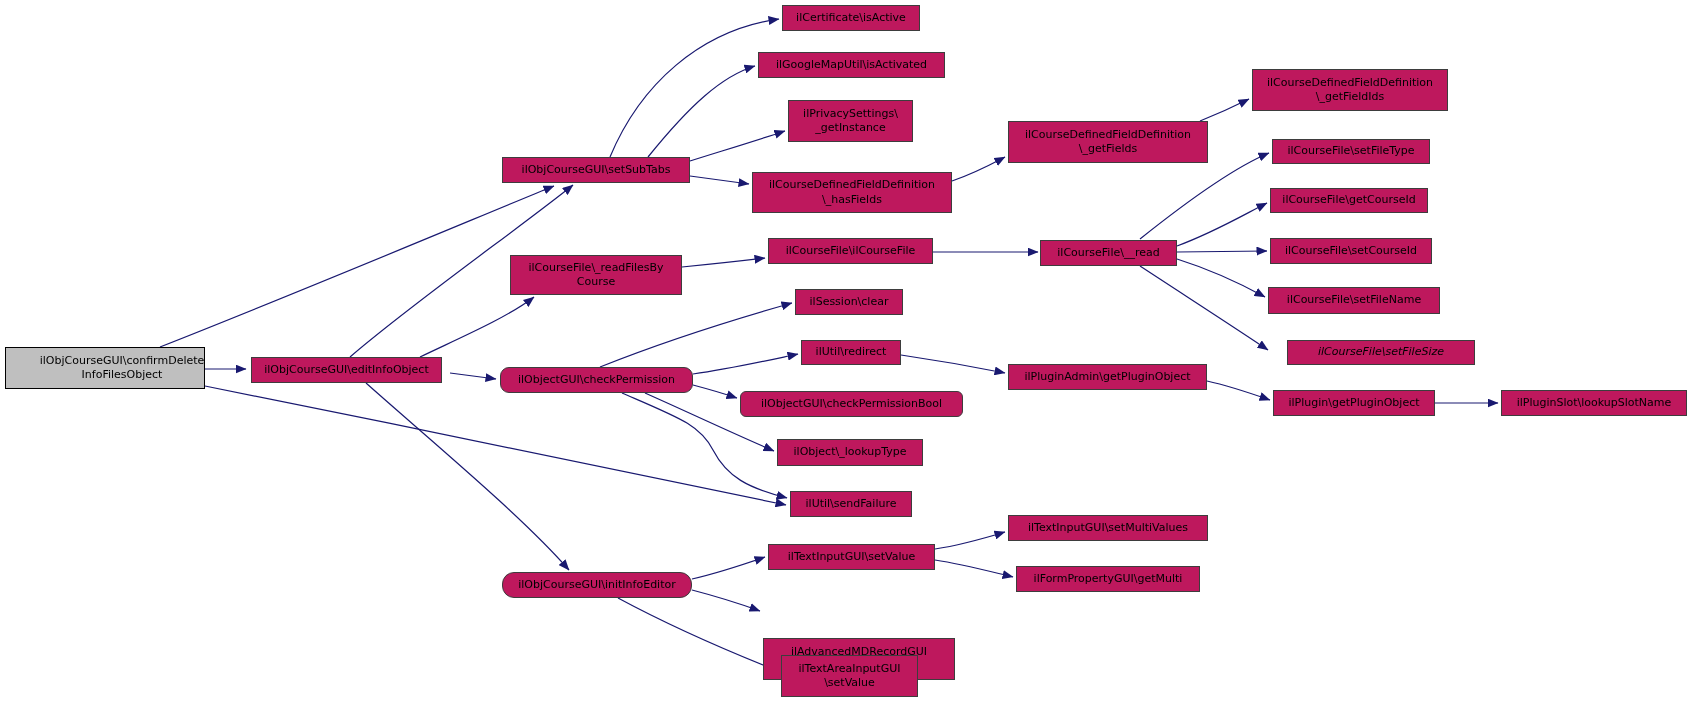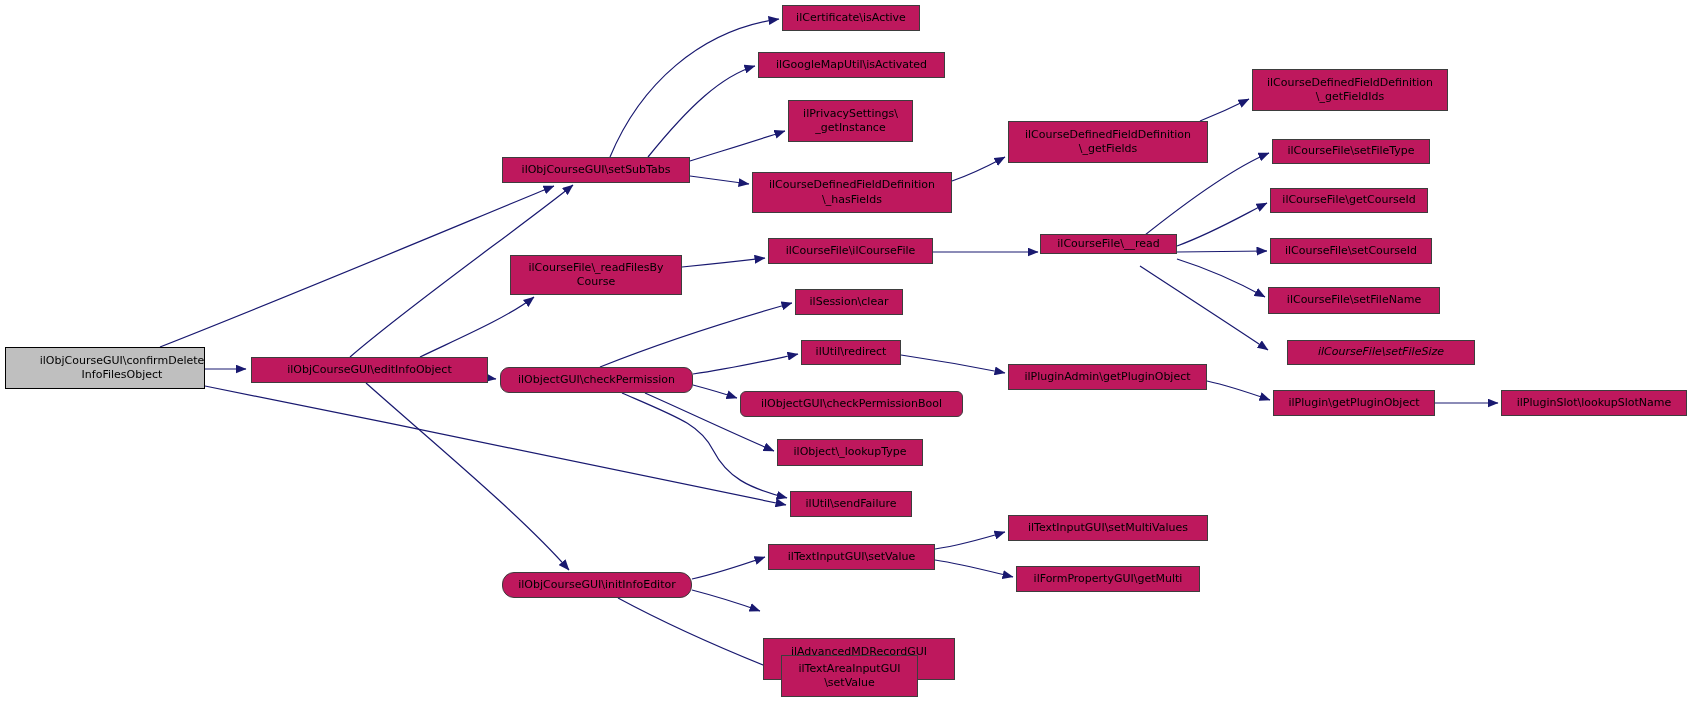--- a/index.html
+++ b/index.html
@@ -82,38 +82,38 @@
     <path class="edge" marker-end="url(#arrow)" d="M 1435 403 L 1498 403"></path>
     <path class="edge" marker-end="url(#arrow)" d="M 692 579 C 718 573, 742 565, 765 557"></path>
     <path class="edge" marker-end="url(#arrow)" d="M 692 590 C 715 596, 738 603, 760 611"></path>
     <path class="edge" marker-end="url(#arrow)" d="M 618 598 C 670 626, 725 650, 778 671"></path>
     <path class="edge" marker-end="url(#arrow)" d="M 935 549 C 962 545, 982 539, 1005 532"></path>
     <path class="edge" marker-end="url(#arrow)" d="M 935 560 C 962 564, 988 571, 1013 577"></path>
   </svg>
 
   <div class="node highlight" style="left:5px;top:347px;width:200px;height:42px;padding-left:34px;">ilObjCourseGUI\confirmDelete
 InfoFilesObject</div>
-  <div class="node" style="left:251px;top:357px;width:237px;height:26px;">ilObjCourseGUI\editInfoObject</div>
+  <div class="node" style="left:251px;top:357px;width:191px;height:26px;">ilObjCourseGUI\editInfoObject</div>
   <div class="node" style="left:502px;top:157px;width:188px;height:26px;">ilObjCourseGUI\setSubTabs</div>
   <div class="node" style="left:510px;top:255px;width:172px;height:40px;">ilCourseFile\_readFilesBy
 Course</div>
   <div class="node" style="left:500px;top:367px;width:193px;height:26px;border-radius:9px;">ilObjectGUI\checkPermission</div>
   <div class="node" style="left:502px;top:572px;width:190px;height:26px;border-radius:12px;">ilObjCourseGUI\initInfoEditor</div>
   <div class="node" style="left:782px;top:5px;width:138px;height:26px;">ilCertificate\isActive</div>
   <div class="node" style="left:758px;top:52px;width:187px;height:26px;">ilGoogleMapUtil\isActivated</div>
   <div class="node" style="left:788px;top:100px;width:125px;height:42px;">ilPrivacySettings\
 _getInstance</div>
   <div class="node" style="left:752px;top:172px;width:200px;height:41px;">ilCourseDefinedFieldDefinition
 \_hasFields</div>
   <div class="node" style="left:1008px;top:121px;width:200px;height:42px;">ilCourseDefinedFieldDefinition
 \_getFields</div>
   <div class="node" style="left:1252px;top:69px;width:196px;height:42px;">ilCourseDefinedFieldDefinition
 \_getFieldIds</div>
   <div class="node" style="left:768px;top:238px;width:165px;height:26px;">ilCourseFile\ilCourseFile</div>
-  <div class="node" style="left:1040px;top:234px;width:137px;height:20px;">ilCourseFile\__read</div>
+  <div class="node" style="left:1040px;top:240px;width:137px;height:26px;">ilCourseFile\__read</div>
   <div class="node" style="left:1272px;top:139px;width:158px;height:25px;">ilCourseFile\setFileType</div>
   <div class="node" style="left:1270px;top:188px;width:158px;height:25px;">ilCourseFile\getCourseId</div>
   <div class="node" style="left:1270px;top:238px;width:162px;height:26px;">ilCourseFile\setCourseId</div>
   <div class="node" style="left:1268px;top:287px;width:172px;height:27px;">ilCourseFile\setFileName</div>
   <div class="node" style="left:1287px;top:340px;width:188px;height:25px;font-style:italic;">ilCourseFile\setFileSize</div>
   <div class="node" style="left:795px;top:289px;width:108px;height:26px;">ilSession\clear</div>
   <div class="node" style="left:801px;top:340px;width:100px;height:25px;">ilUtil\redirect</div>
   <div class="node" style="left:740px;top:391px;width:223px;height:26px;border-radius:6px;">ilObjectGUI\checkPermissionBool</div>
   <div class="node" style="left:777px;top:439px;width:146px;height:27px;">ilObject\_lookupType</div>
   <div class="node" style="left:790px;top:491px;width:122px;height:26px;">ilUtil\sendFailure</div>

